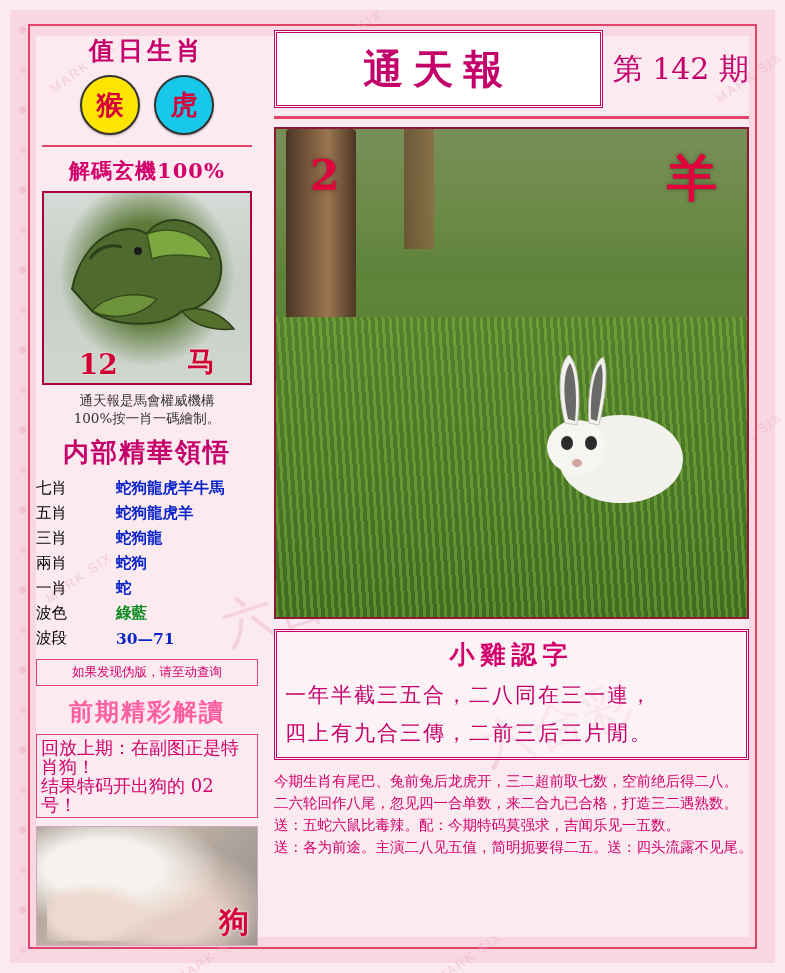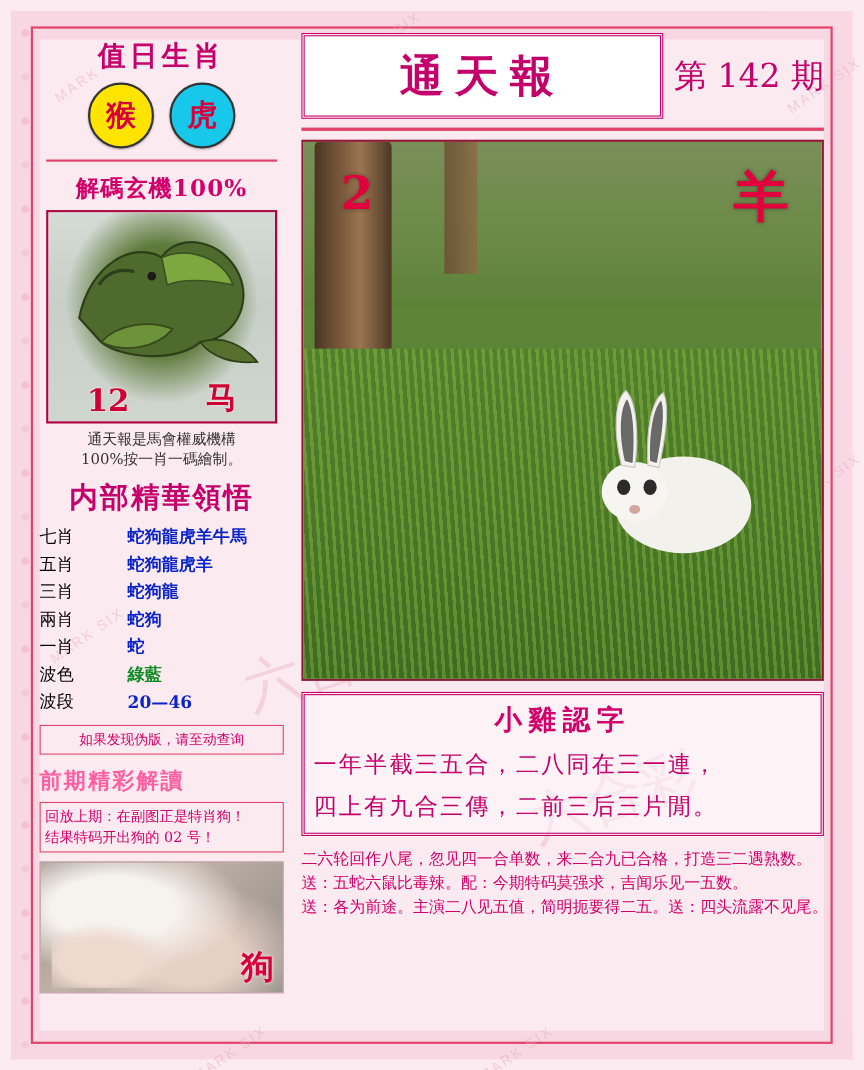--- a/index.html
+++ b/index.html
@@ -151,26 +151,26 @@
   }
   .xiao-table td.k{width:72px;text-align:left;padding-right:8px;color:#000;}
   .xiao-table td.v{color:#0b24c8;font-weight:bold;}
   .xiao-table tr.green td.v{color:#0a8a1f;}
   .fake-note{
     margin-top:8px;border:1px solid #e0446a;
     text-align:center;color:#d2006a;font-size:12.5px;
     padding:4px 2px;font-family:"DejaVu Serif",serif;
   }
   .qianqi{
-    margin-top:10px;color:#ff5fa0;font-size:20px;
+    margin-top:10px;text-align:center;color:#ff5fa0;font-size:24px;
     font-weight:bold;letter-spacing:2px;font-family:Liberation Mono, monospace;
   }
   .huifang{
     margin-top:6px;border:1px solid #e0446a;padding:3px 4px;
-    color:#d2006a;font-size:13px;line-height:19px;
+    color:#d2006a;font-size:18px;line-height:19px;
     font-family:"DejaVu Serif",serif;
   }
   .photo-box{
     margin-top:8px;height:118px;border:1px solid #cfa9b8;
     position:relative;overflow:hidden;background:#b9a79e;
   }
   .photo-art{
     position:absolute;inset:0;
     background:
       radial-gradient(ellipse at 30% 35%, #f6f3ee 0 26%, rgba(246,243,238,0) 55%),
@@ -342,21 +342,21 @@
         <tr>
           <td class="k">一肖</td>
           <td class="v">蛇</td>
         </tr>
         <tr class="green">
           <td class="k">波色</td>
           <td class="v">綠藍</td>
         </tr>
         <tr>
           <td class="k">波段</td>
-          <td class="v">20—46</td>
+          <td class="v">30—71</td>
         </tr>
       </tbody>
         </table>
 
       <div class="fake-note">如果发现伪版，请至动查询</div>
 
       <div class="qianqi">前期精彩解讀</div>
 
       <div class="huifang" style="white-space:pre-line;">回放上期：在副图正是特肖狗！
 结果特码开出狗的 02 号！</div>
@@ -399,20 +399,21 @@
         <div class="mp-zodiac">羊</div>
       </div>
 
       <div class="verse-box">
         <div class="verse-title">小雞認字</div>
         <div class="verse-line">一年半截三五合，二八同在三一連，</div>
         <div class="verse-line">四上有九合三傳，二前三后三片閒。</div>
       </div>
 
       <div class="bottom-text">
+        <div>今期生肖有尾巴、兔前兔后龙虎开，三二超前取七数，空前绝后得二八。</div>
         <div>二六轮回作八尾，忽见四一合单数，来二合九已合格，打造三二遇熟数。</div>
         <div>送：五蛇六鼠比毒辣。配：今期特码莫强求，吉闻乐见一五数。</div>
         <div>送：各为前途。主演二八见五值，简明扼要得二五。送：四头流露不见尾。</div>
       </div>
     </div>
 
   </div>
 </div>
 
 </body></html>

